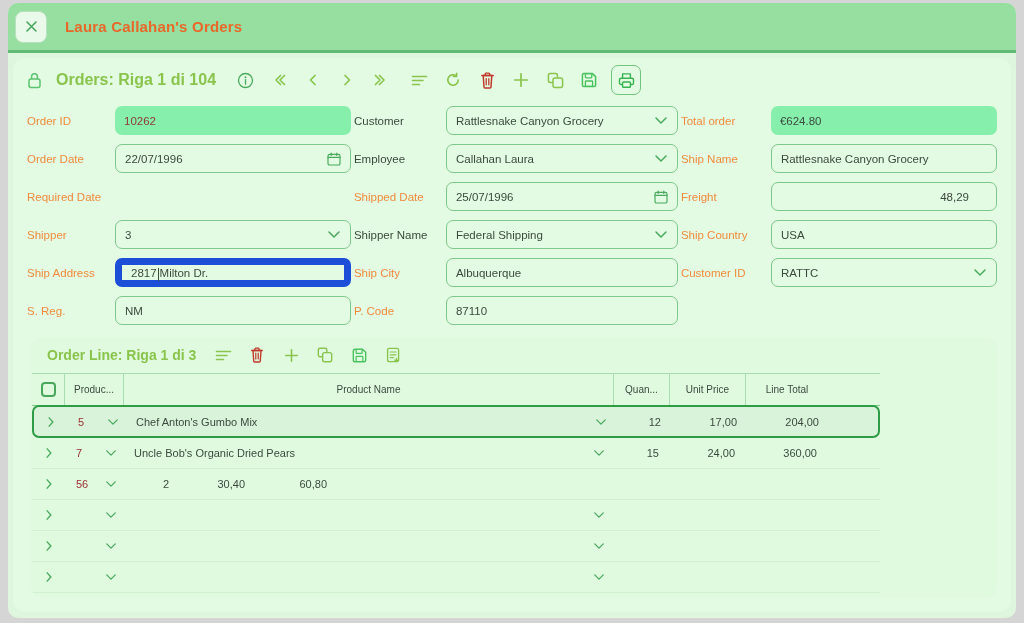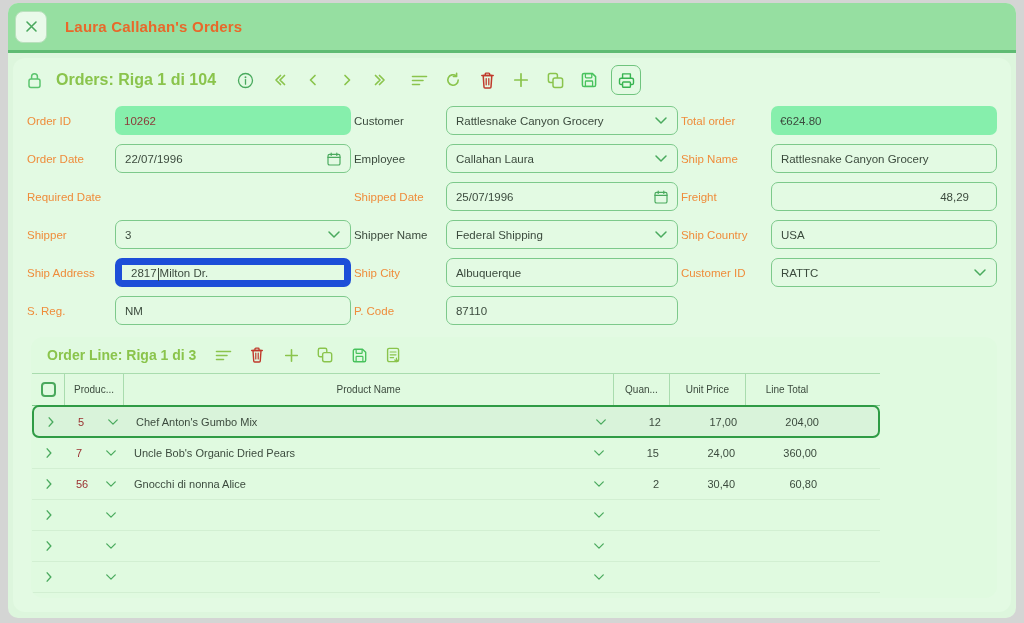--- a/index.html
+++ b/index.html
@@ -671,28 +671,20 @@
                 </span>
               </div>
               <div class="gc c-prod">
                 <span>56</span>
                 <span class="chev-sm">
                   <svg width="12" height="8" viewBox="0 0 14 9">
                     <path d="M2 2 L7 7 L12 2" fill="none" stroke="#4aaa5e" stroke-width="1.5" stroke-linecap="round" stroke-linejoin="round"></path>
                   </svg>
                 </span>
               </div>
-              <div class="gc c-name">
-                <span>Gnocchi di nonna Alice</span>
-                <span class="chev-sm">
-                  <svg width="12" height="8" viewBox="0 0 14 9">
-                    <path d="M2 2 L7 7 L12 2" fill="none" stroke="#4aaa5e" stroke-width="1.5" stroke-linecap="round" stroke-linejoin="round"></path>
-                  </svg>
-                </span>
-              </div>
               <div class="gc c-qty">
                 <span>2</span>
               </div>
               <div class="gc c-price">
                 <span>30,40</span>
               </div>
               <div class="gc c-total">
                 <span>60,80</span>
               </div>
             </div>

